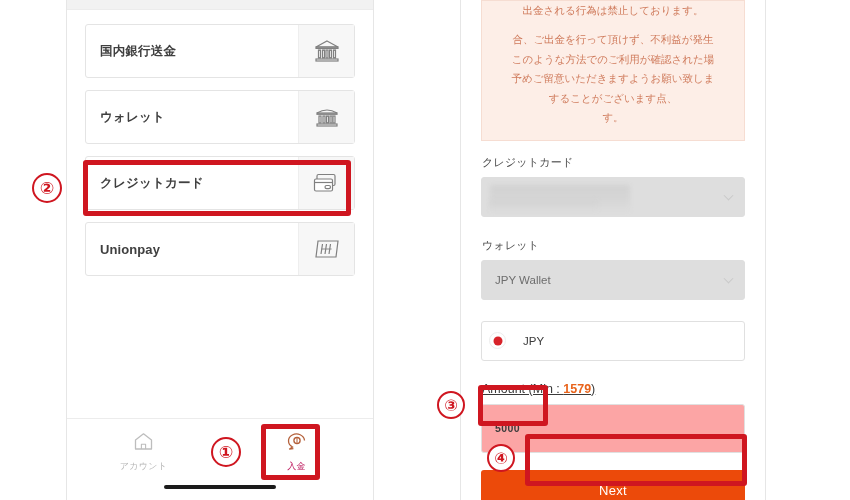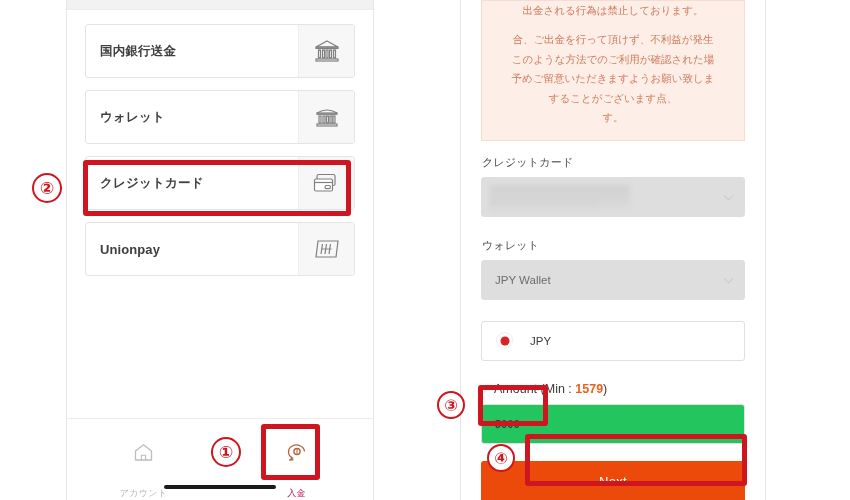--- a/index.html
+++ b/index.html
@@ -61,23 +61,23 @@
   .tabbar {
     position: absolute; left: 0; right: 0; bottom: 0;
     height: 82px;
     border-top: 1px solid #ececec;
     background: #fff;
     display: flex;
   }
   .tabitem {
     flex: 1;
     display: flex; flex-direction: column;
-    align-items: center; justify-content: flex-end;
+    align-items: center; justify-content: flex-start;
     padding-top: 13px;
-    gap: 21px;
+    gap: 5px;
   }
   .tabitem .tlabel { font-size: 9px; letter-spacing: .3px; }
   .tabitem.inactive { color: #b5b5b5; }
   .tabitem.active { color: #be185d; }
   .home-indicator {
     position: absolute; bottom: 11px; left: 50%;
     transform: translateX(-50%);
     width: 112px; height: 4px; border-radius: 3px;
     background: #1b1b1b;
   }
@@ -128,42 +128,42 @@
   }
   .redact {
     position: absolute; left: 8px; top: 7px;
     width: 140px; height: 26px;
     background: linear-gradient(180deg,#d2d2d2 0%, #d6d6d6 55%, #dcdcdc 100%);
     filter: blur(2.2px);
     border-radius: 2px;
   }
   .redact.two { left: 8px; top: 22px; width: 108px; height: 10px; }
 
-  .field.currency { padding-left: 14px; }
+  .field.currency { padding-left: 7px; }
   .flag {
     width: 17px; height: 17px; border-radius: 50%;
     background: #fff;
     border: 1px solid #ededed;
     position: relative;
     margin-right: 17px;
     flex: 0 0 auto;
   }
   .flag::after {
     content: ""; position: absolute;
     left: 50%; top: 50%; transform: translate(-50%,-50%);
     width: 9px; height: 9px; border-radius: 50%;
     background: #d8232a;
   }
   .cur-code { font-size: 11.5px; color: #3b3b3b; }
 
-  .amt-label { font-size: 12.5px; color: #3a3a3a; margin: 3px 0 8px 13px; }
+  .amt-label { font-size: 12.5px; color: #3a3a3a; margin: 3px 0 8px 1px; text-decoration: underline; }
   .amt-min { color: #e8631b; font-weight: 700; }
   .amt-field {
-    height: 40px; border: 1px solid #e0e0e0; border-radius: 3px;
-    background: #22c55e; display: flex; align-items: center;
+    height: 49px; border: 1px solid #e0e0e0; border-radius: 3px;
+    background: #fca5a5; display: flex; align-items: center;
     padding-left: 13px; font-size: 10.5px; color: #3c3c3c;
     font-weight: 700; letter-spacing: .4px;
     margin-bottom: 17px;
   }
   .nextbtn {
     height: 42px; border-radius: 3px;
     background: #ec4a0a;
     color: #fff; font-size: 13px;
     display: flex; align-items: center; justify-content: center;
     letter-spacing: .3px;

